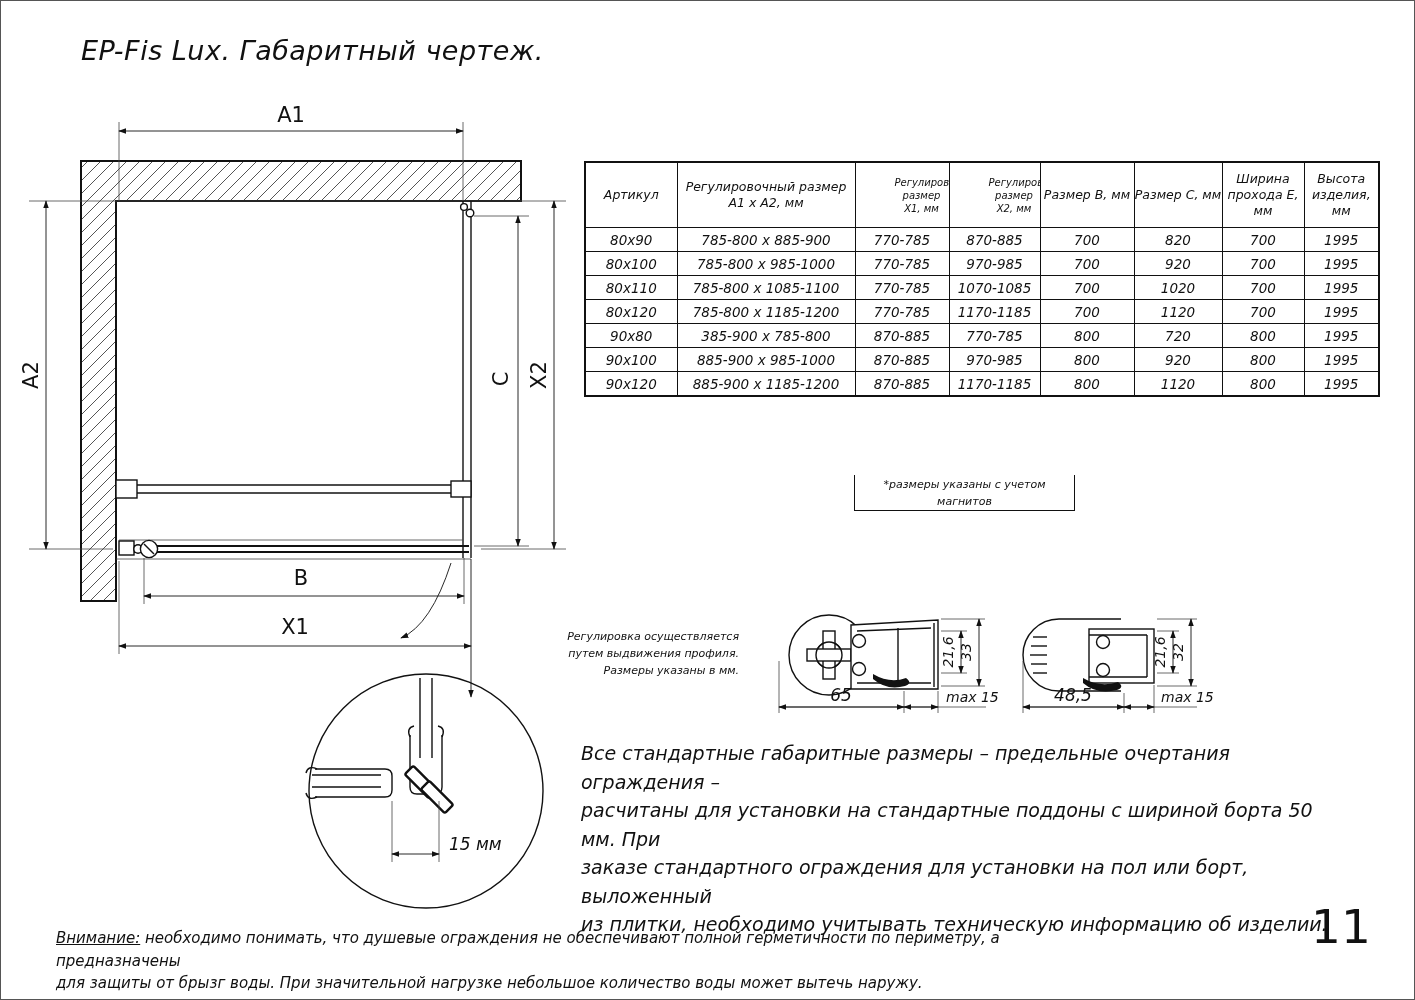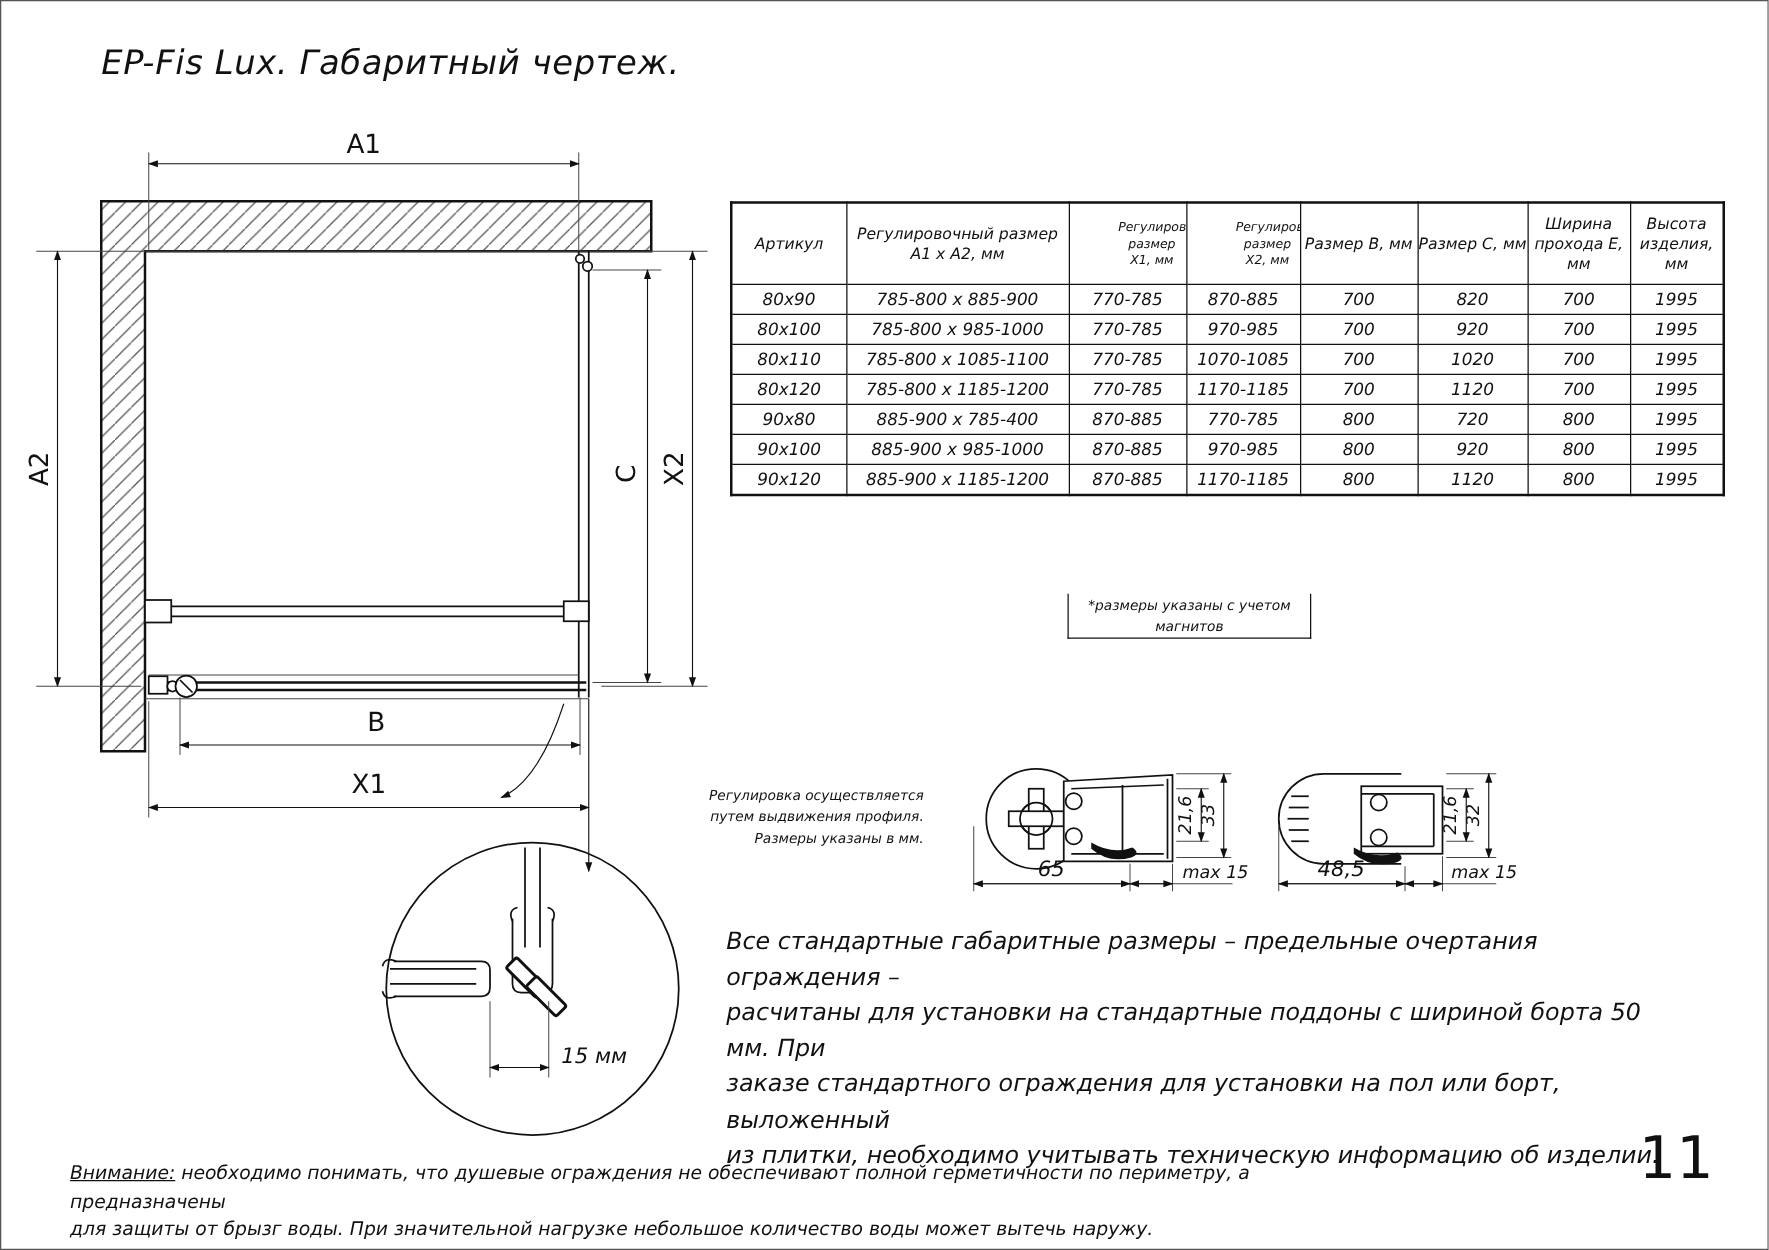--- a/index.html
+++ b/index.html
@@ -16,21 +16,21 @@
   .warning .wlabel{text-decoration:underline;}
   .warning .wtext{white-space:pre-line;}
   .pagenum{left:1310px;top:898px;font-size:47px;}
   .tablewrap{left:583px;top:160px;}
   table{border-collapse:collapse;table-layout:fixed;width:794px;border:2px solid #111;}
   th,td{border:1px solid #111;text-align:center;vertical-align:middle;font-style:italic;
         padding:0;overflow:hidden;}
   th{height:64px;font-size:12.5px;font-weight:normal;line-height:1.3;}
   th.hdr-small{font-size:10px;padding-left:39px;}
   td{height:23px;font-size:13.5px;}
-  .footnote{left:853px;top:474px;width:195px;height:36px;border:1.5px solid #111;border-top:none;
+  .footnote{left:853px;top:474px;width:221px;height:36px;border:1.5px solid #111;border-top:none;
         font-size:11px;font-style:italic;text-align:center;line-height:1.5;padding-top:2px;
         box-sizing:border-box;}
   svg.draw{position:absolute;left:0;top:0;}
   .ln{stroke:#111;stroke-width:1.4;fill:none;}
   .ln2{stroke:#111;stroke-width:2;fill:none;}
   .thin{stroke:#444;stroke-width:.8;fill:none;}
   .dim{stroke:#111;stroke-width:.9;fill:none;}
   .wfill{fill:#fff;}
   text.dimu{font-size:21px;fill:#111;font-style:normal;}
   text.dimi{font-size:17px;fill:#111;font-style:italic;}
@@ -272,21 +272,21 @@
             <td>785-800 x 1185-1200</td>
             <td>770-785</td>
             <td>1170-1185</td>
             <td>700</td>
             <td>1120</td>
             <td>700</td>
             <td>1995</td>
           </tr>
           <tr>
             <td>90x80</td>
-            <td>885-900 x 785-400</td>
+            <td>385-900 x 785-800</td>
             <td>870-885</td>
             <td>770-785</td>
             <td>800</td>
             <td>720</td>
             <td>800</td>
             <td>1995</td>
           </tr>
           <tr>
             <td>90x100</td>
             <td>885-900 x 985-1000</td>

